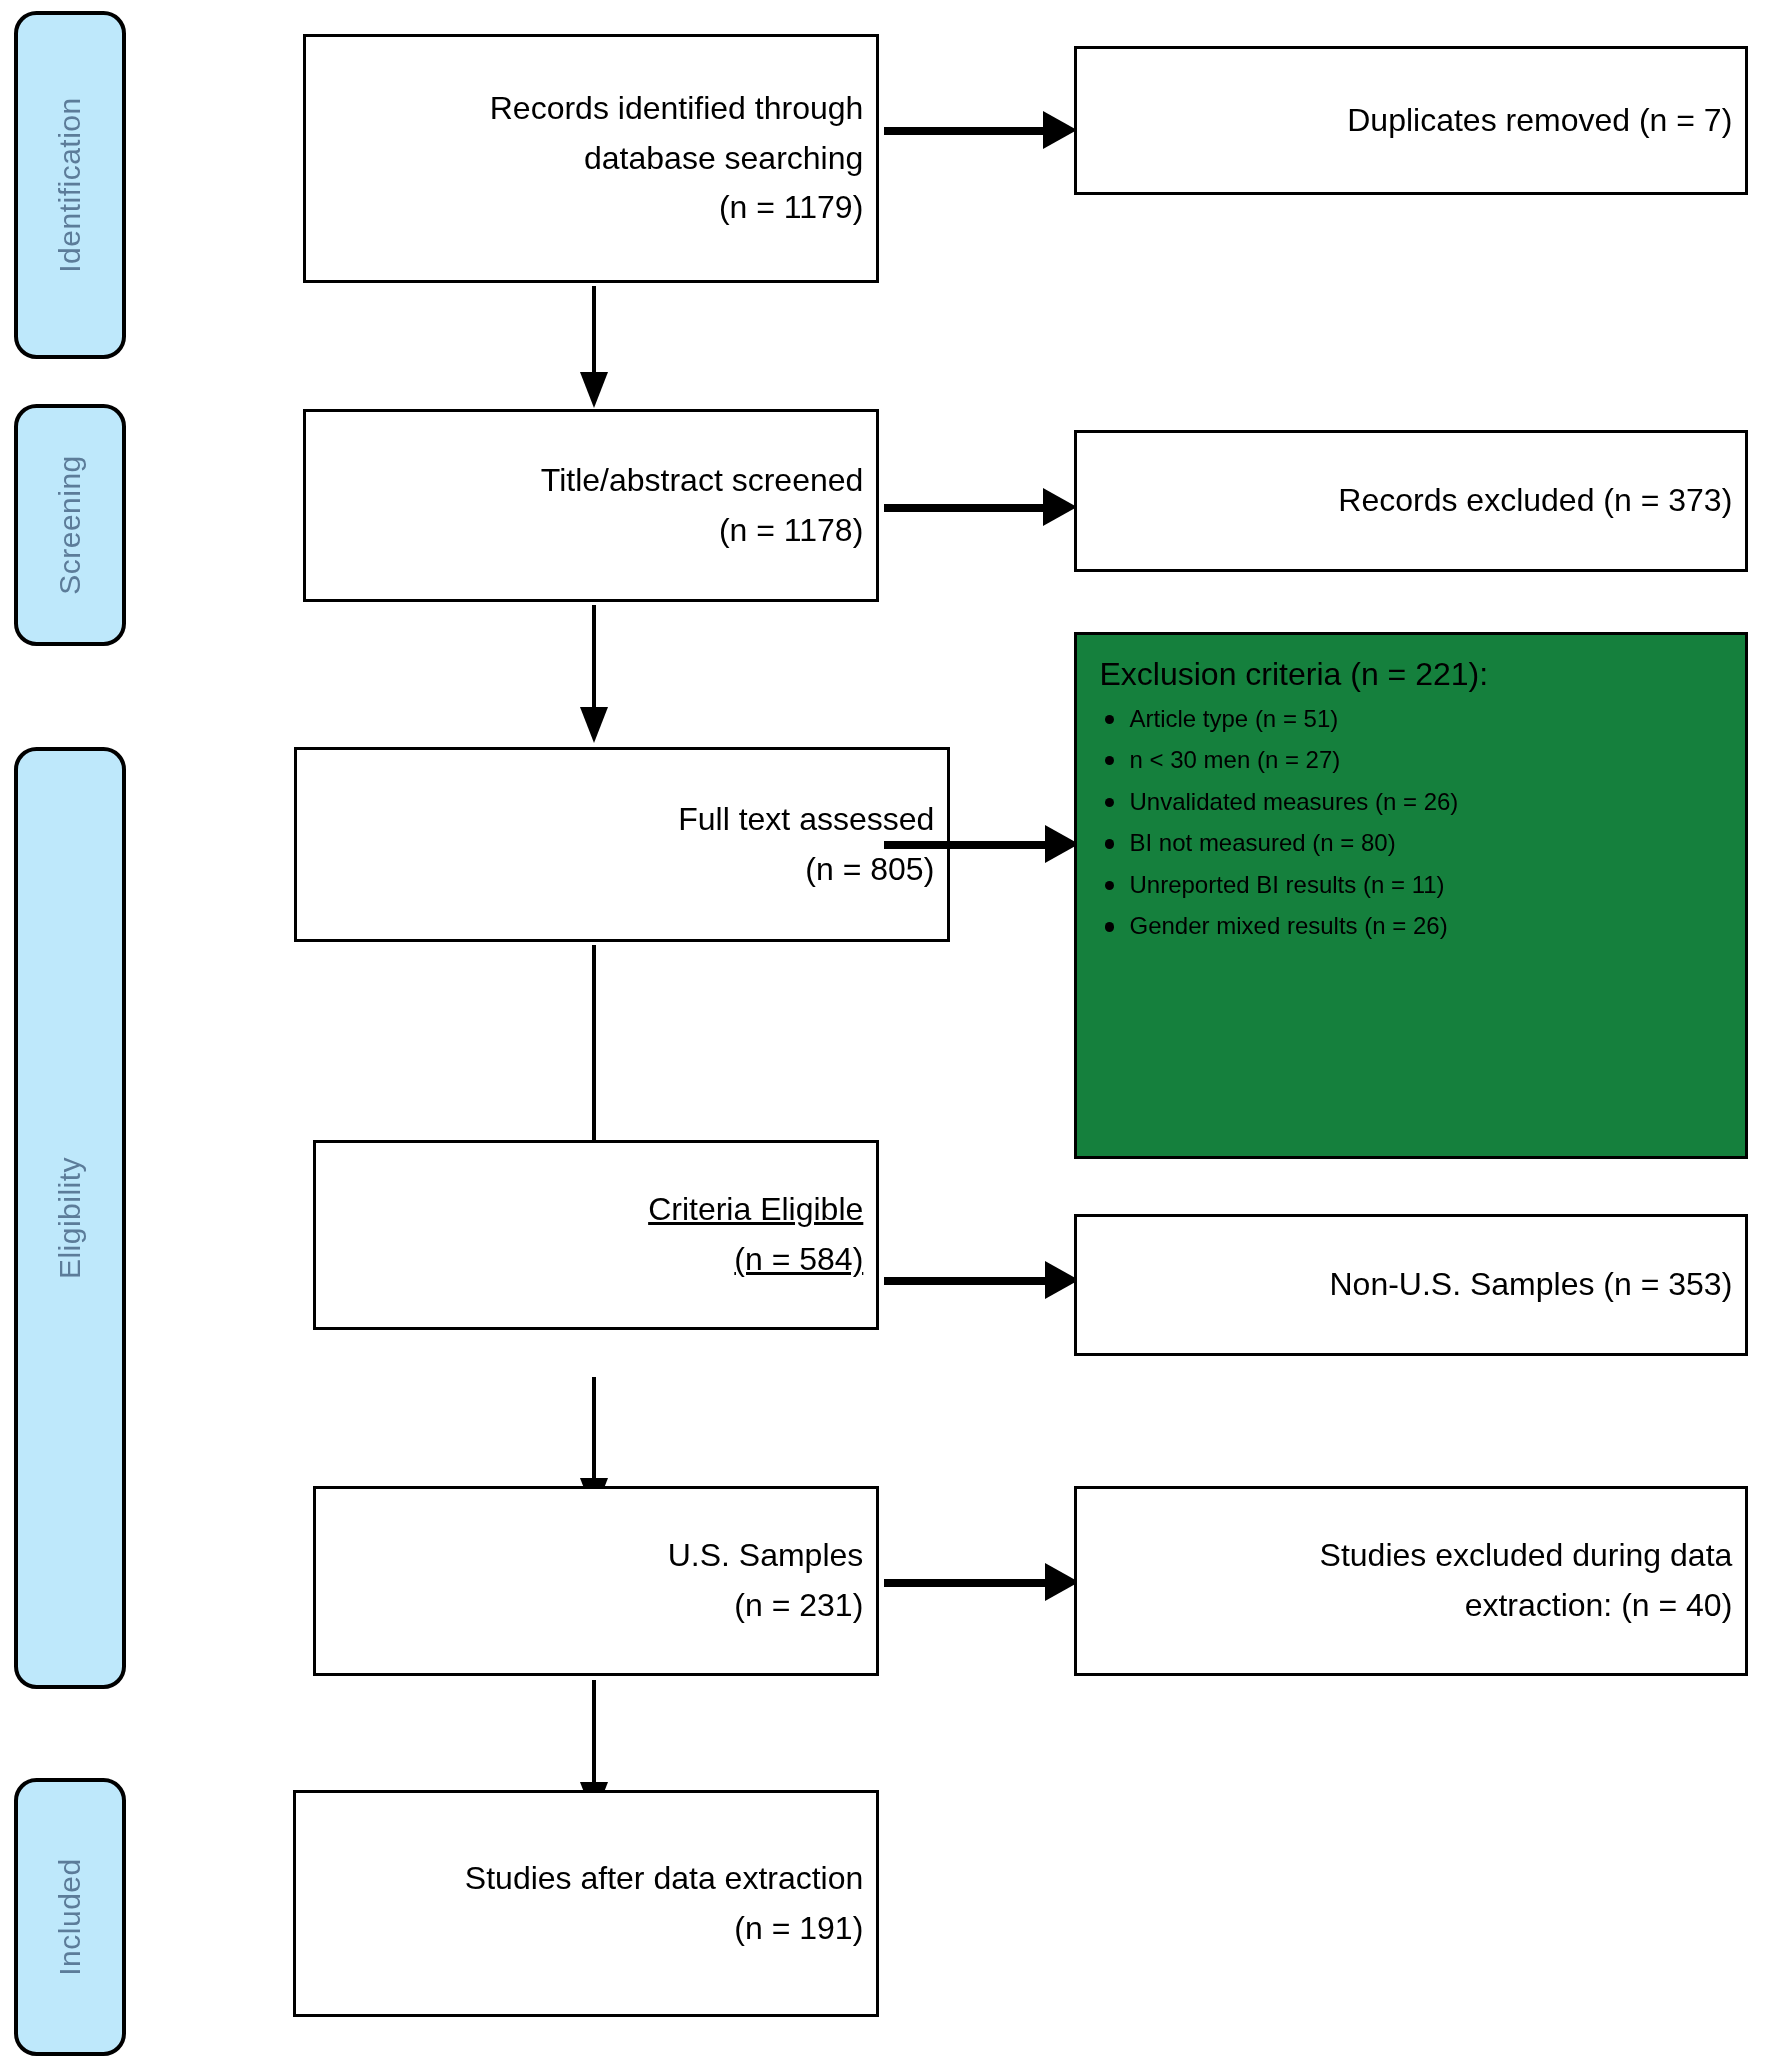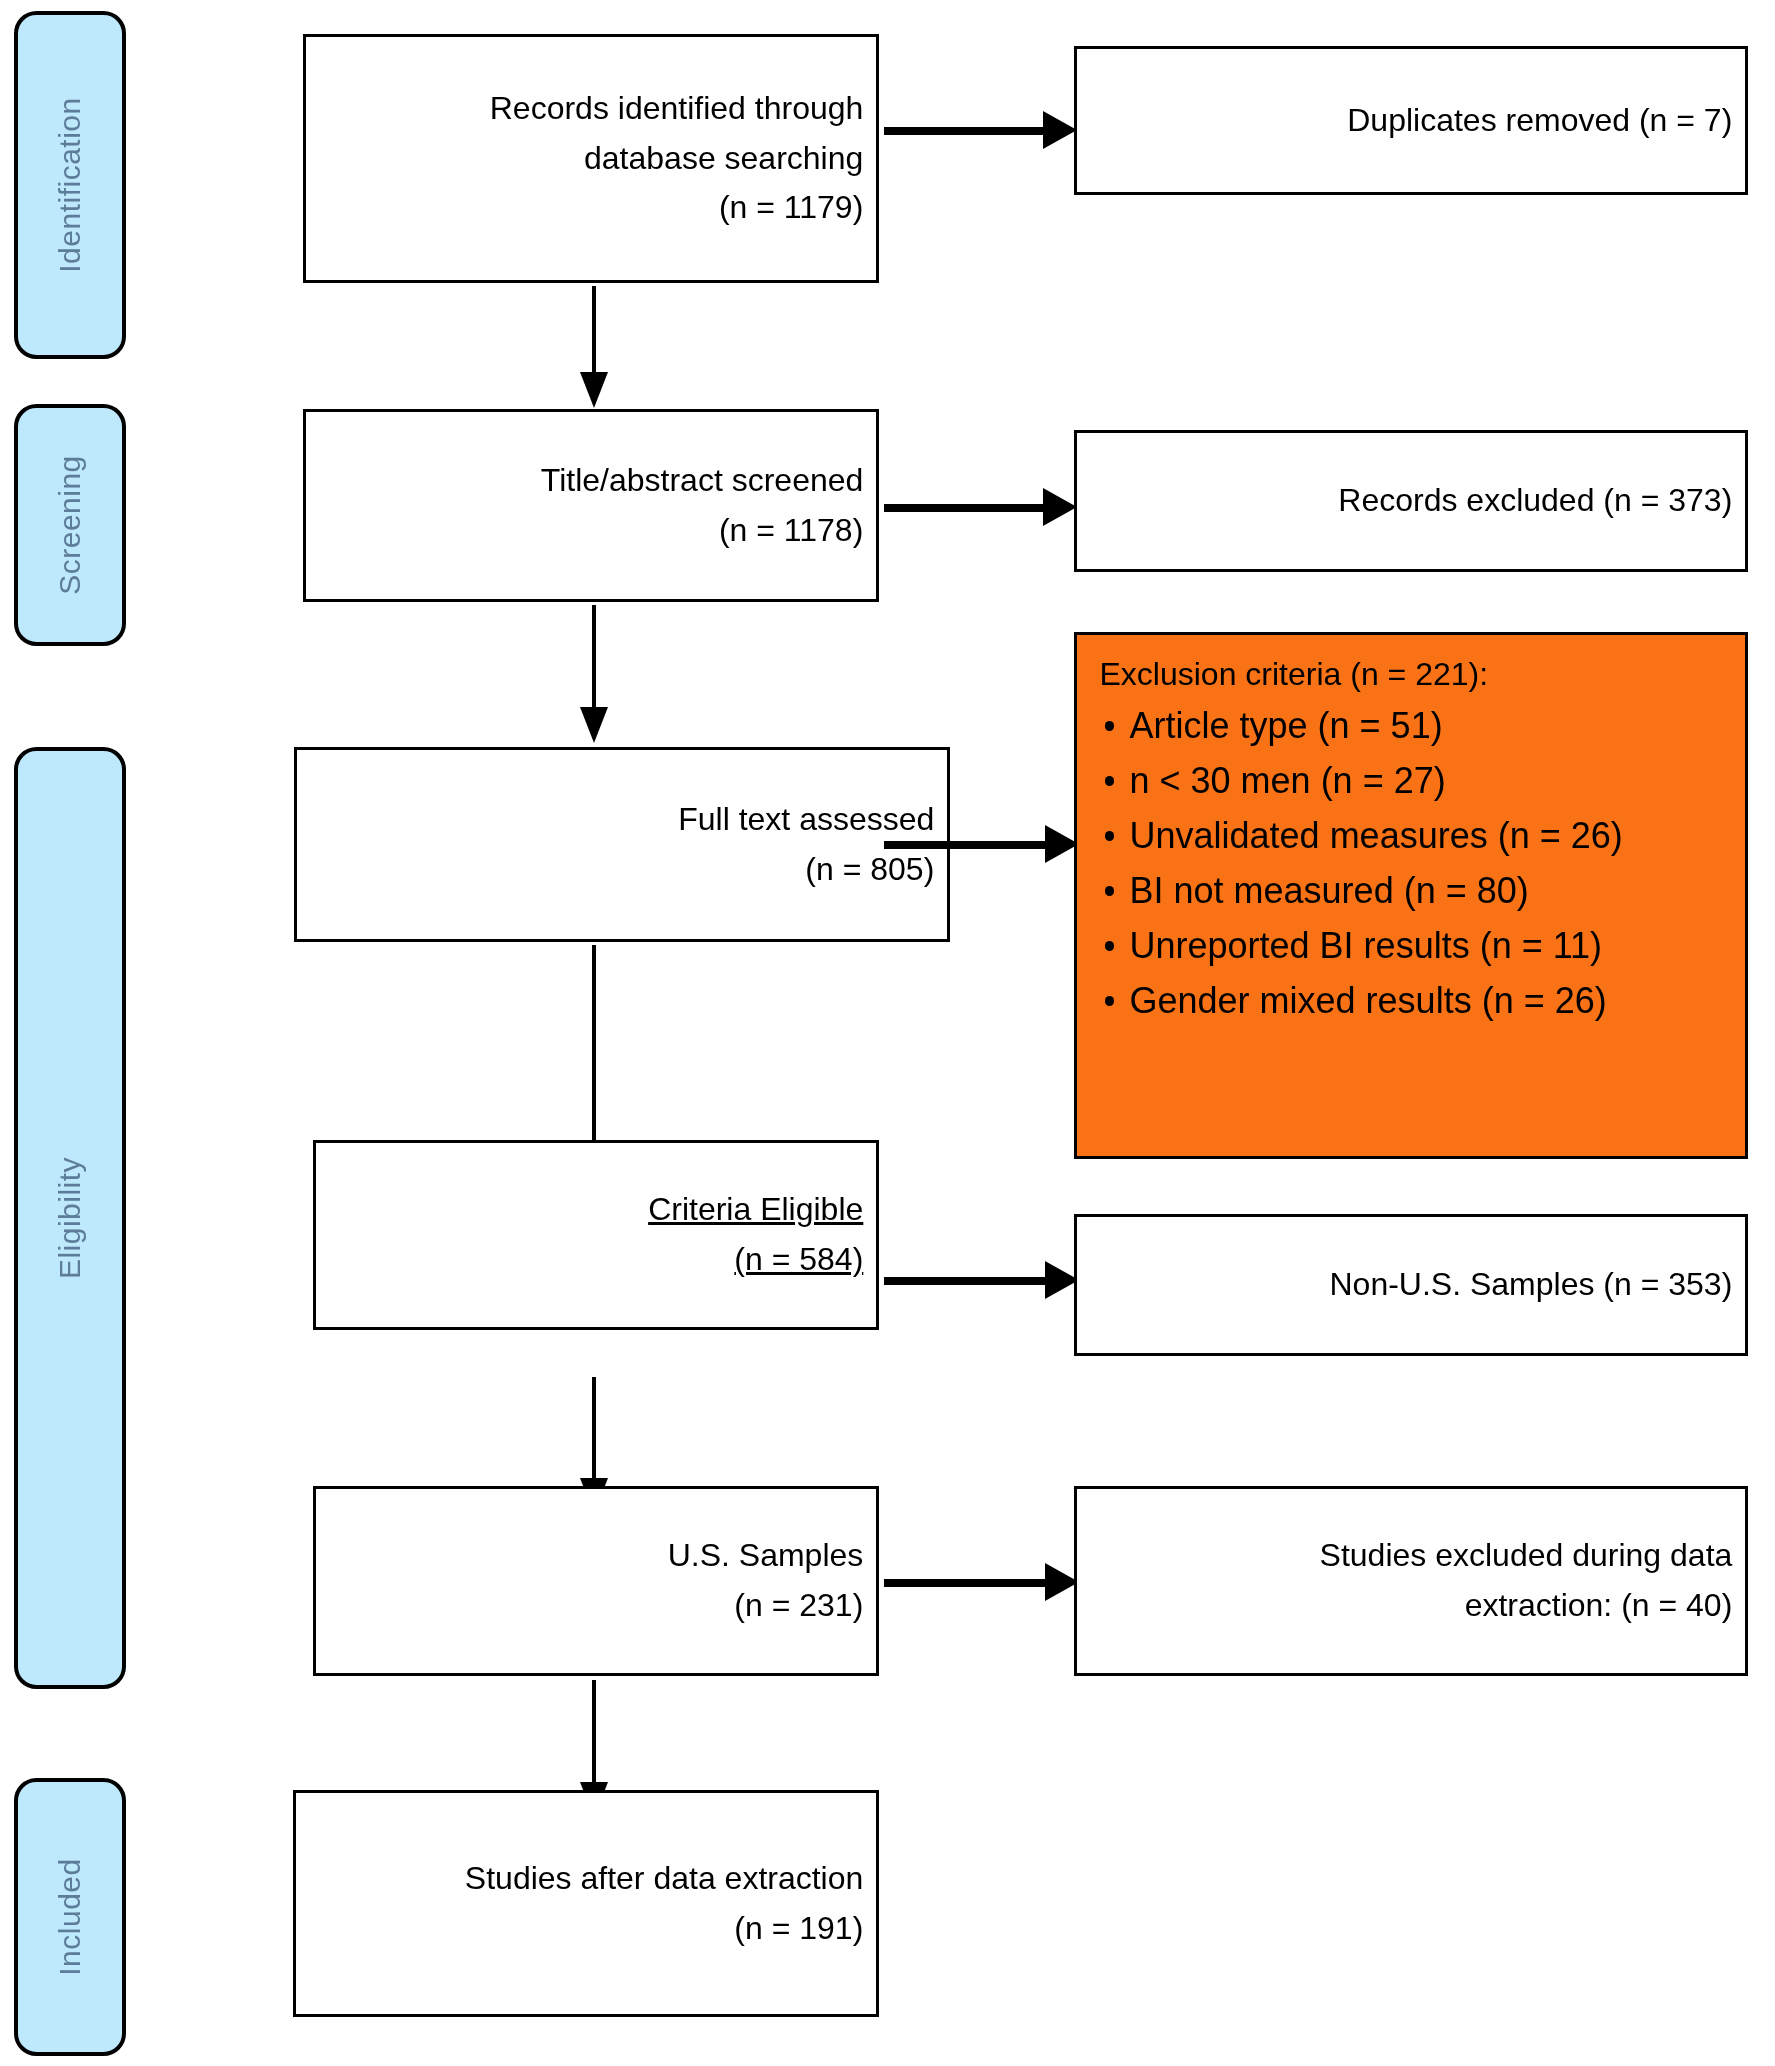--- a/index.html
+++ b/index.html
@@ -58,21 +58,21 @@
     font-size: 32px;
     line-height: 1.55;
     font-family: "Liberation Sans", sans-serif;
     white-space: nowrap;
   }
 
   
   .list-box {
     position: absolute;
     box-sizing: border-box;
-    background: #f97316;
+    background: #15803d;
     border: 3.4px solid #000000;
     display: flex;
     flex-direction: column;
     justify-content: flex-start;
     padding: 19.5px 16.6px 19.5px 22.5px;
   }
   .list-box .list-title {
     color: #000000;
     font-size: 32px;
     line-height: 1.2;
@@ -81,21 +81,21 @@
     white-space: nowrap;
   }
   .list-box ul {
     margin: 0;
     padding: 0 0 0 30px;
     list-style: none;
   }
   .list-box li {
     position: relative;
     color: #000000;
-    font-size: 36px;
+    font-size: 24px;
     line-height: 1.12;
     margin-bottom: 14.7px;
     font-family: "Liberation Sans", sans-serif;
     white-space: nowrap;
   }
   .list-box li:last-child { margin-bottom: 0; }
   .list-box li .bullet-dot {
     position: absolute;
     left: -24.4px;
     top: 50%;

